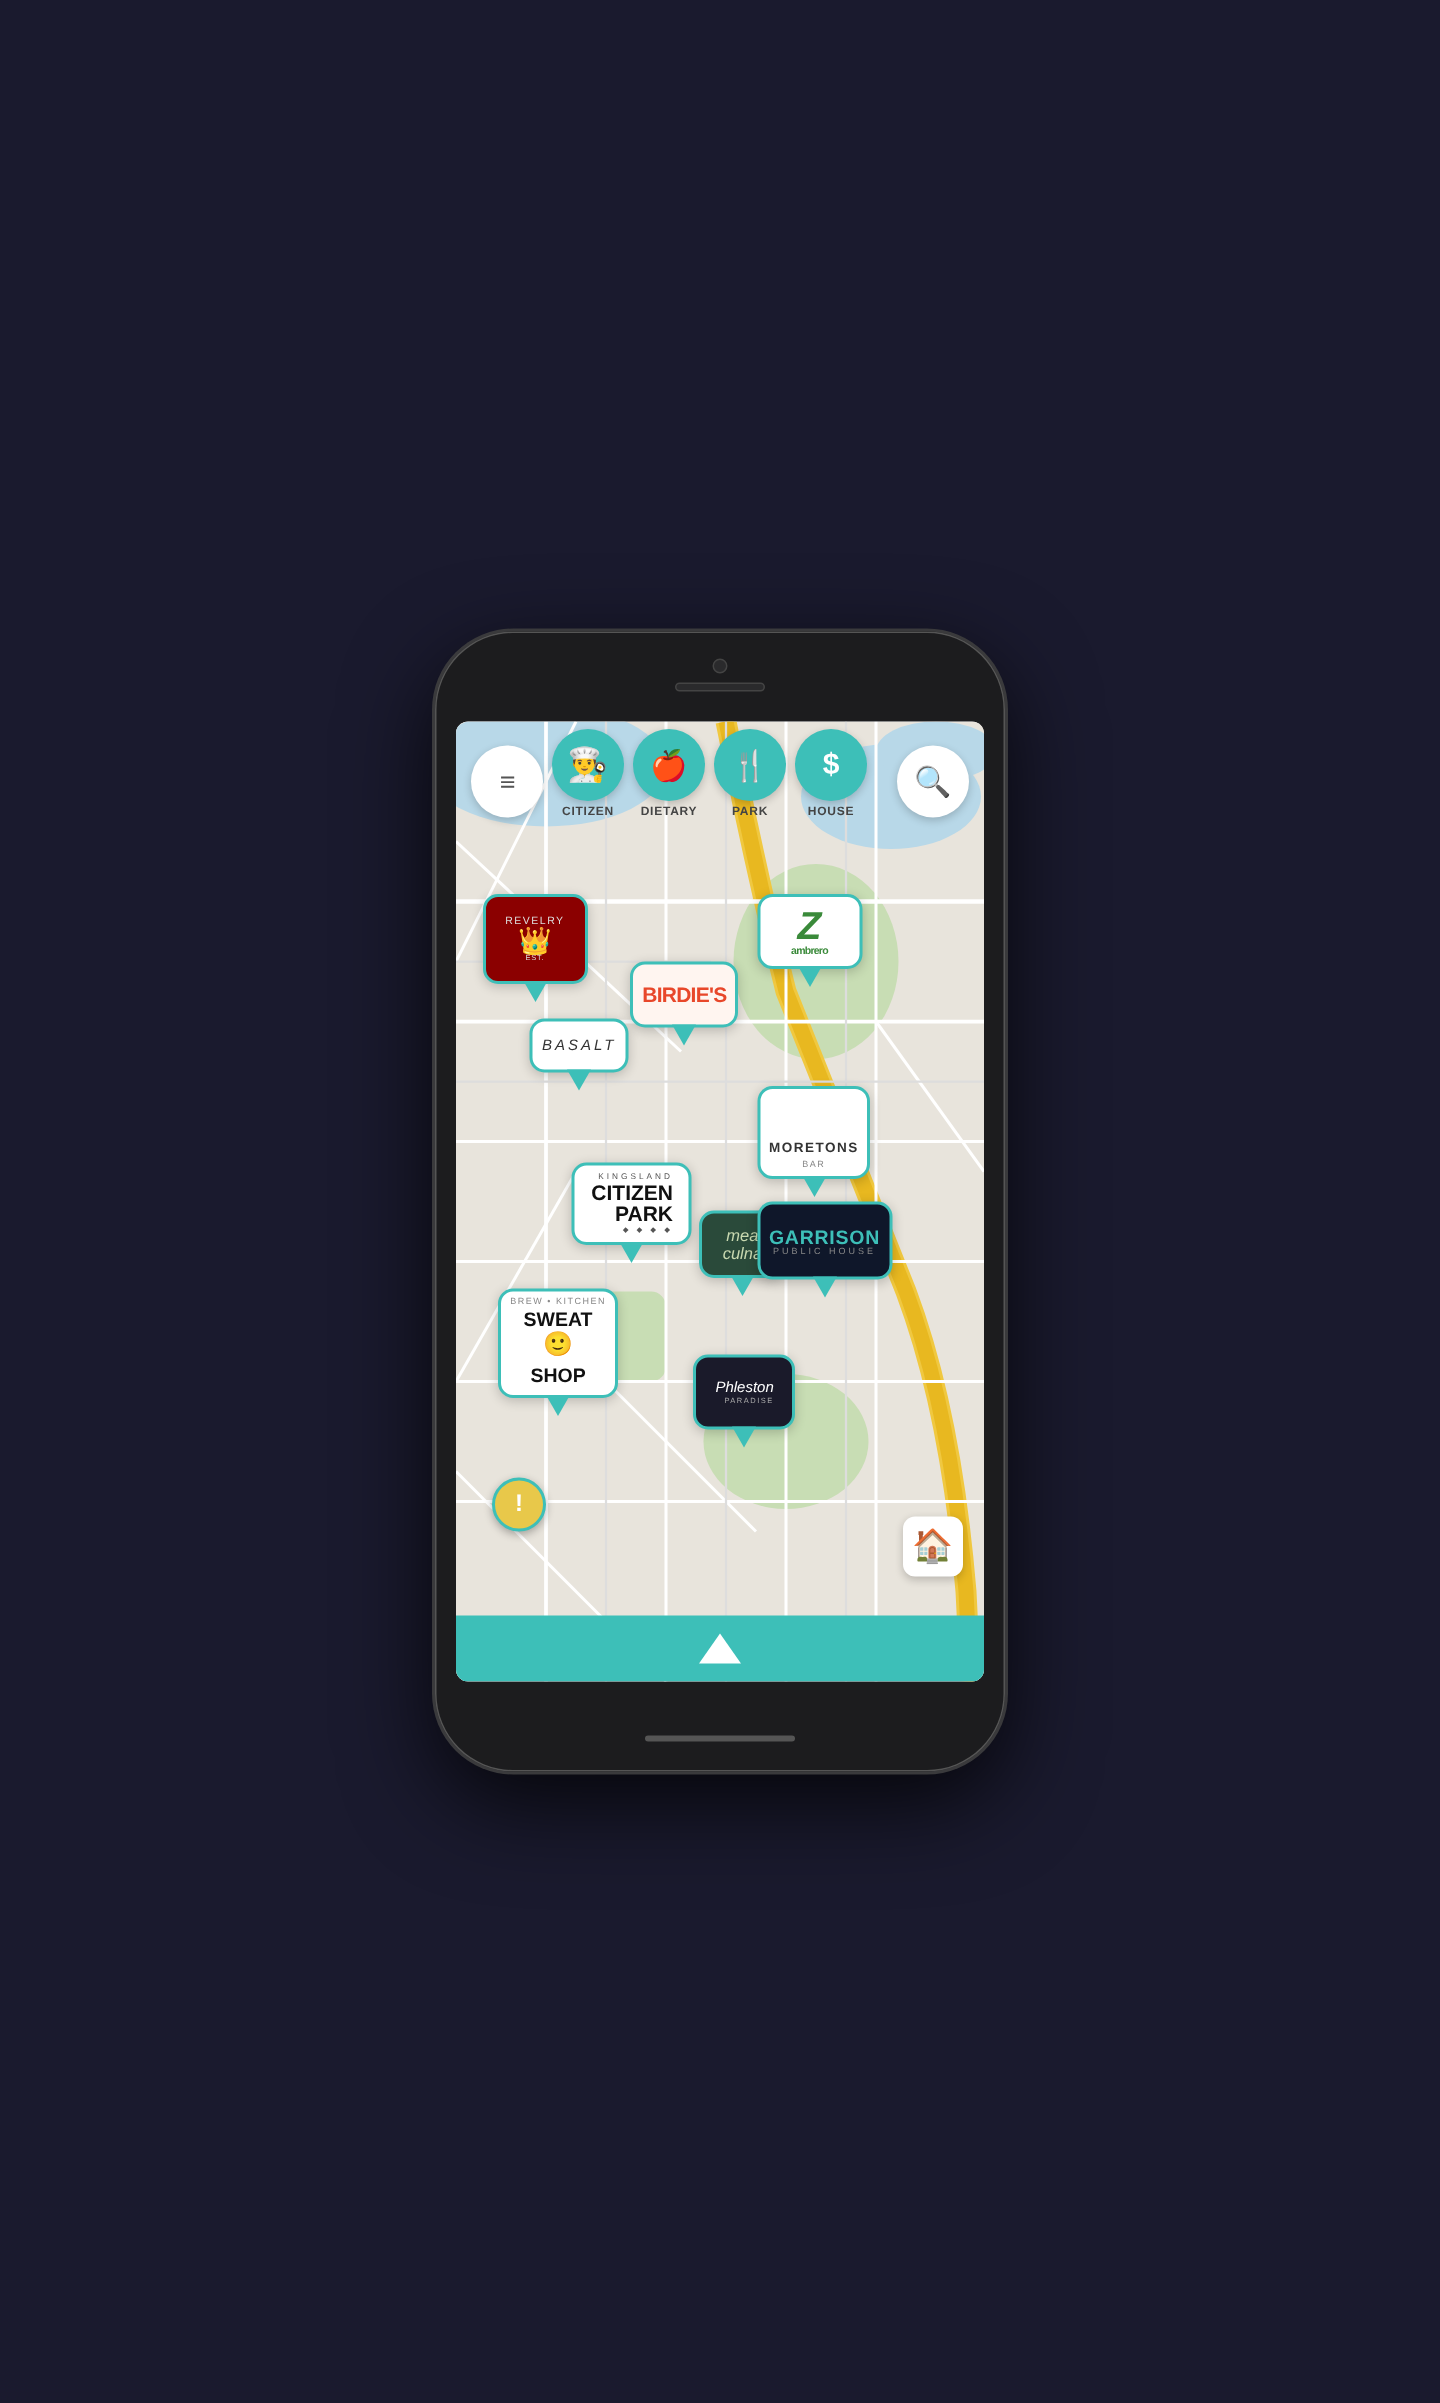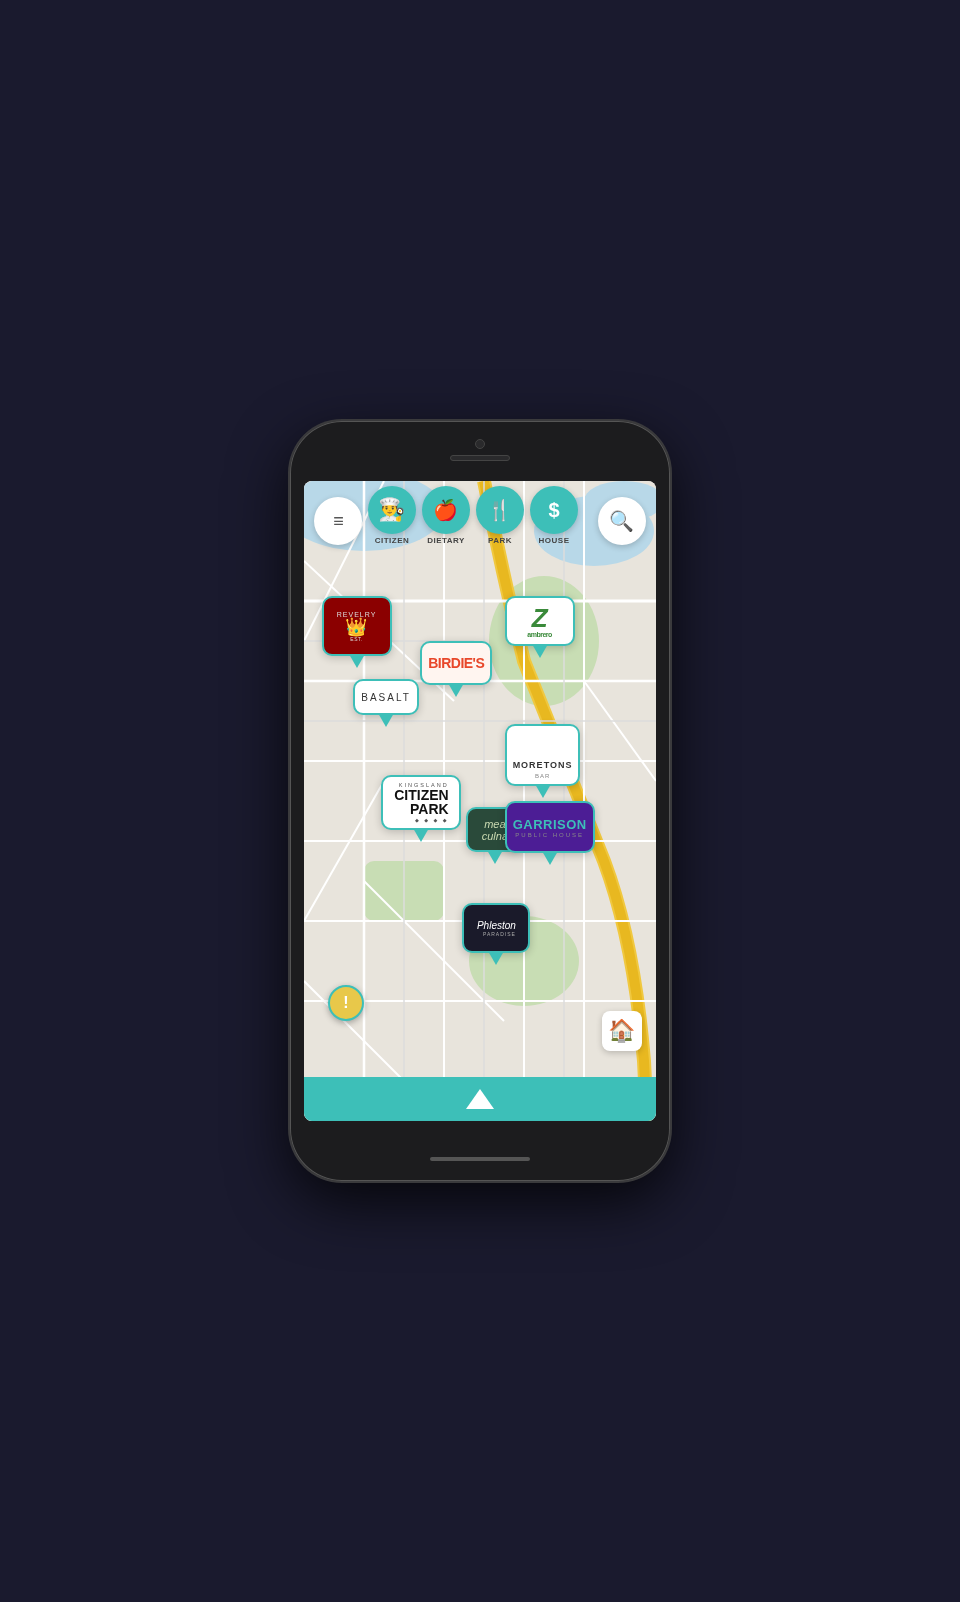--- a/index.html
+++ b/index.html
@@ -204,21 +204,21 @@
     }
 
     .meaculna-card {
       background: #2a4a3a;
       border-color: #3dbfb8;
       min-width: 58px;
       min-height: 45px;
     }
 
     .garrison-card {
-      background: #4c1d95;
+      background: #0f172a;
       border-color: #3dbfb8;
       min-width: 78px;
       min-height: 52px;
     }
 
     .sweatshop-card {
       background: white;
       border-color: #3dbfb8;
       min-width: 72px;
       min-height: 62px;
@@ -536,21 +536,21 @@
       <div class="pin-tail"></div>
     </div>
 
     <div class="map-pin" style="top:25%; left:33%;text-align:center;">
       <div class="pin-card birdies-card">
         <span class="birdies-text">BIRDIE'S</span>
       </div>
       <div class="pin-tail"></div>
     </div>
 
-    <div class="map-pin" style="top:31%; left:14%;">
+    <div class="map-pin" style="top:31%; left:14%;font-style:italic;">
       <div class="pin-card basalt-card">
         <span class="basalt-text">BASALT</span>
       </div>
       <div class="pin-tail"></div>
     </div>
 
     <div class="map-pin" style="top:38%; left:57%;">
       <div class="pin-card moretons-card">
         <div class="moretons-text">MORETONS<br><span style="font-size:6px; font-weight:normal; letter-spacing:1px; color:#888;">BAR</span></div>
       </div>
@@ -582,20 +582,33 @@
     <div class="map-pin" style="top:50%; left:57%;">
       <div class="pin-card garrison-card">
         <div class="garrison-text">
           <div class="garrison-main">GARRISON</div>
           <div class="garrison-sub">PUBLIC HOUSE</div>
         </div>
       </div>
       <div class="pin-tail"></div>
     </div>
 
+    <div class="map-pin" style="top:59%; left:8%;">
+      <div class="pin-card sweatshop-card">
+        <div class="sweatshop-text">
+          <div class="brew-text">BREW • KITCHEN</div>
+          <span class="sweat-word">SWEAT</span>
+          <div style="display:flex; align-items:center; justify-content:center; gap:2px;">
+            <span style="font-size:16px;">🙂</span>
+          </div>
+          <span class="shop-word">SHOP</span>
+        </div>
+      </div>
+      <div class="pin-tail"></div>
+    </div>
 
     <div class="map-pin" style="top:66%; left:45%;">
       <div class="pin-card phleston-card">
         <div class="phleston-text">
           <div class="phleston-main">Phleston</div>
           <div class="phleston-sub">PARADISE</div>
         </div>
       </div>
       <div class="pin-tail" style="border-top-color:#3dbfb8;"></div>
     </div>

